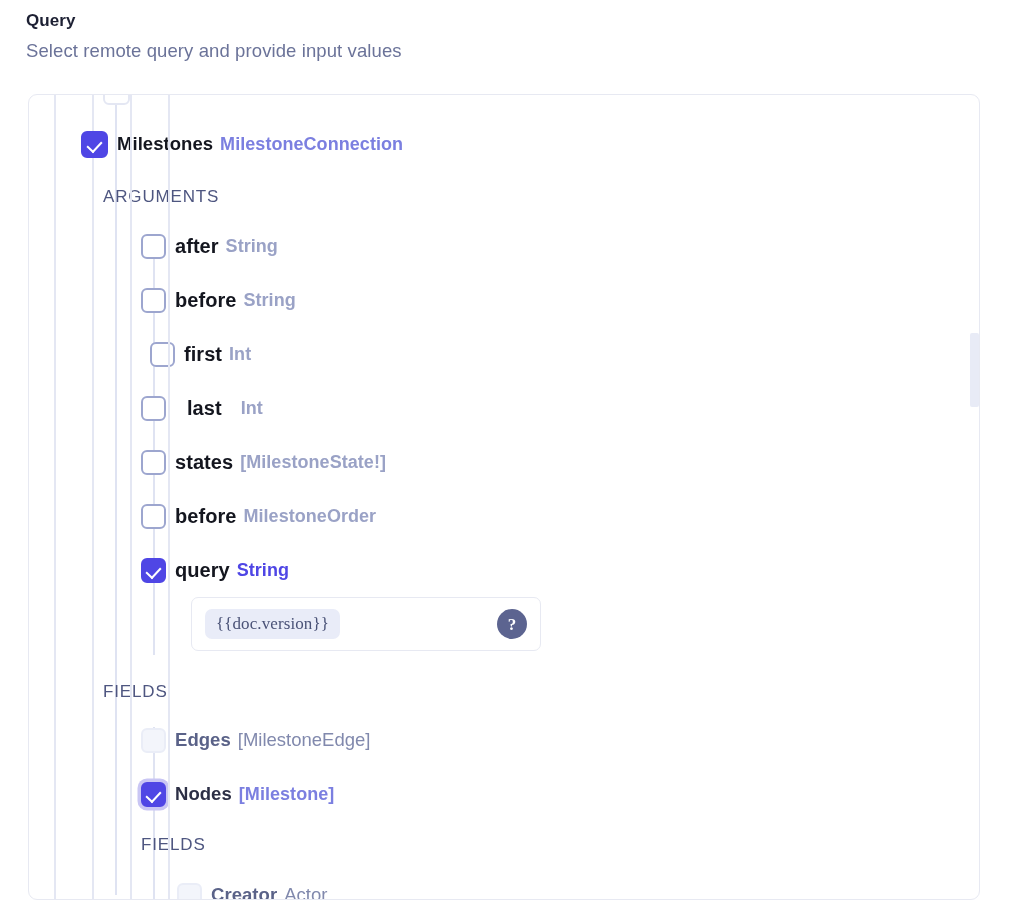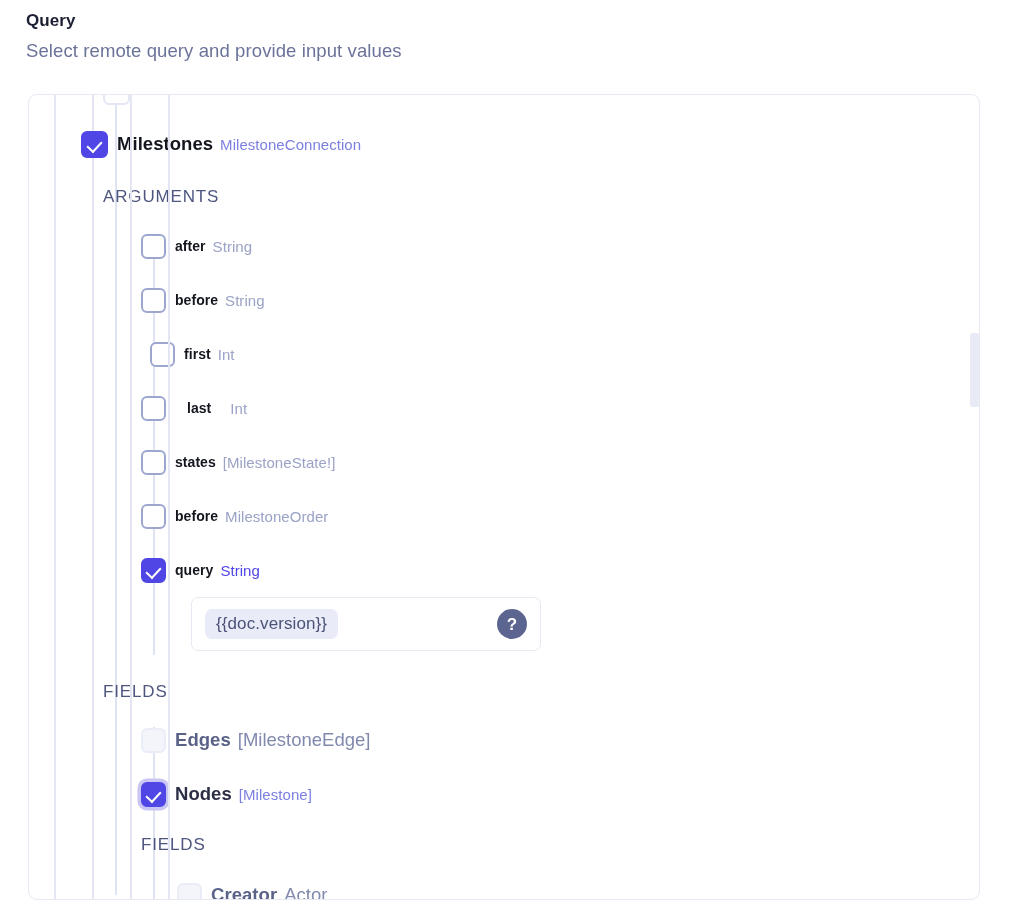--- a/index.html
+++ b/index.html
@@ -82,28 +82,28 @@
   
   .row {
     position: absolute;
     display: flex;
     align-items: center;
     height: 30px;
     white-space: nowrap;
   }
 
   .label-strong {
-    font-size: 14px;
+    font-size: 20px;
     font-weight: bold;
     color: #14161f;
     letter-spacing: .05px;
   }
   .label-type {
-    font-size: 15px;
-    font-weight: normal;
+    font-size: 18px;
+    font-weight: bold;
     color: #9aa2c6;
     margin-left: 7px;
     letter-spacing: .05px;
   }
   .label-type.bright { color: #4f46e5; }
   .label-type.mid    { color: #7b7fe0; }
 
   .label-muted {
     font-size: 18.5px;
     font-weight: bold;
@@ -175,20 +175,21 @@
     position: absolute;
     box-sizing: border-box;
     width: 350px;
     height: 54px;
     background: #ffffff;
     border: 1px solid #e7e9f2;
     border-radius: 7px;
     display: flex;
     align-items: center;
     padding: 0 13px;
+    font-family: Liberation Serif, serif;
   }
   .token {
     display: inline-block;
     background: #e9ecf8;
     color: #4a5277;
     font-size: 17px;
     line-height: 30px;
     padding: 0 11px;
     border-radius: 7px;
     letter-spacing: .1px;

